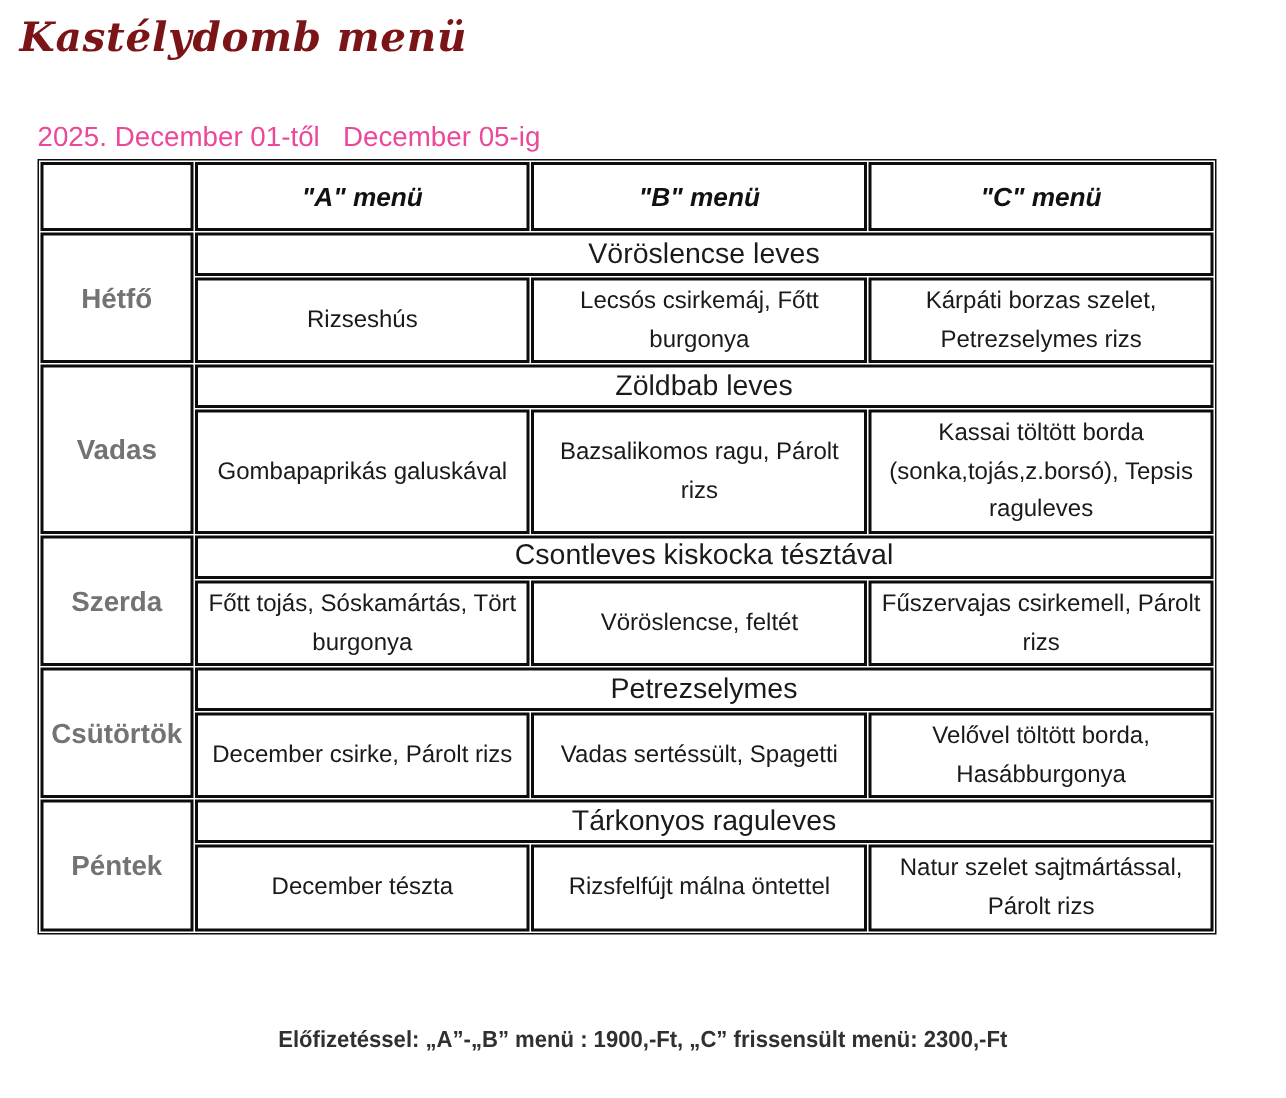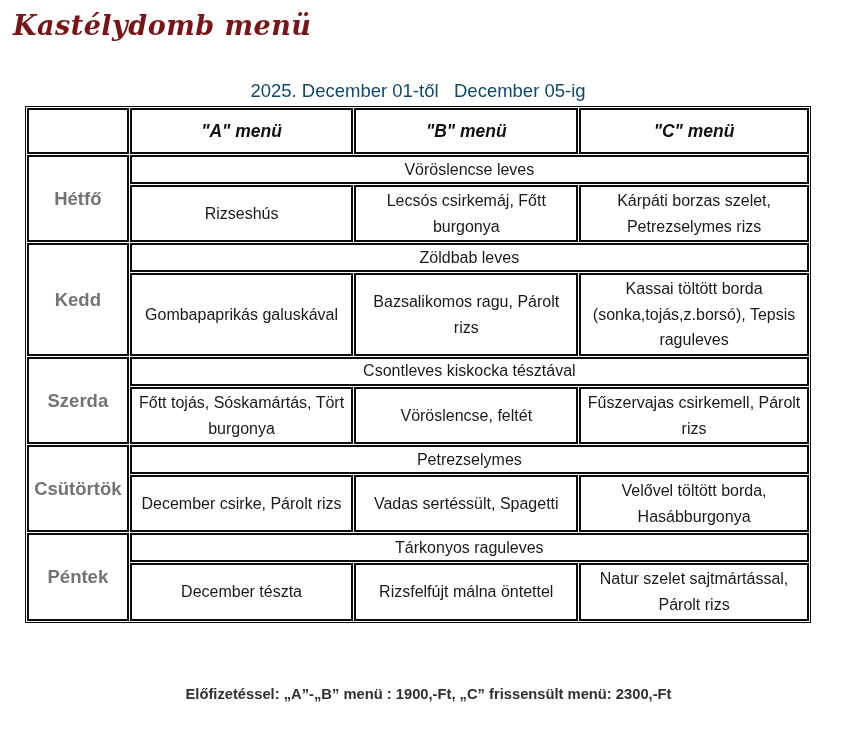--- a/index.html
+++ b/index.html
@@ -29,23 +29,23 @@
     letter-spacing: 0.5px;
     color: #7b1416;
   }
   .menu-wrap {
     margin-left: 25px;
     width: 786px;
   }
   .date-line {
     margin-top: 39px;
     margin-bottom: 4px;
-    text-align: center;
+    text-align: left;
     font-size: 18.5px;
-    color: #0c4a6e;
+    color: #ec4899;
     white-space: pre;
   }
   table.menu-table {
     border-collapse: separate;
     border-spacing: 1.5px;
     table-layout: fixed;
     width: 786px;
     background: #ffffff;
     border: 1px solid #0c0c0c;
   }
@@ -70,21 +70,21 @@
   }
   th.day-header { height: 40px; }
   td.day-cell {
     font-size: 18.5px;
     font-weight: bold;
     color: #737373;
     padding: 1px 0;
   }
   td.soup-cell {
     height: 23px;
-    font-size: 16px;
+    font-size: 19px;
   }
   td.main-cell {
     font-size: 16px;
     line-height: 1.6;
   }
   tr.h-mon  td.main-cell { height: 50px; }
   tr.h-tue  td.main-cell { height: 72px; }
   tr.h-wed  td.main-cell { height: 50px; }
   tr.h-thu  td.main-cell { height: 47px; }
   tr.h-fri  td.main-cell { height: 49px; }
@@ -131,21 +131,21 @@
         <td class="day-cell" rowspan="2">Hétfő</td>
         <td class="soup-cell" colspan="3">Vöröslencse leves</td>
       </tr>
       <tr class="h-mon">
         <td class="main-cell">Rizseshús</td>
         <td class="main-cell">Lecsós csirkemáj, Főtt burgonya</td>
         <td class="main-cell">Kárpáti borzas szelet, Petrezselymes rizs</td>
       </tr>
 
       <tr>
-        <td class="day-cell" rowspan="2">Kedd</td>
+        <td class="day-cell" rowspan="2">Vadas</td>
         <td class="soup-cell" colspan="3">Zöldbab leves</td>
       </tr>
       <tr class="h-tue">
         <td class="main-cell">Gombapaprikás galuskával</td>
         <td class="main-cell">Bazsalikomos ragu, Párolt rizs</td>
         <td class="main-cell">Kassai töltött borda (sonka,tojás,z.borsó), Tepsis raguleves</td>
       </tr>
 
       <tr>
         <td class="day-cell" rowspan="2">Szerda</td>

